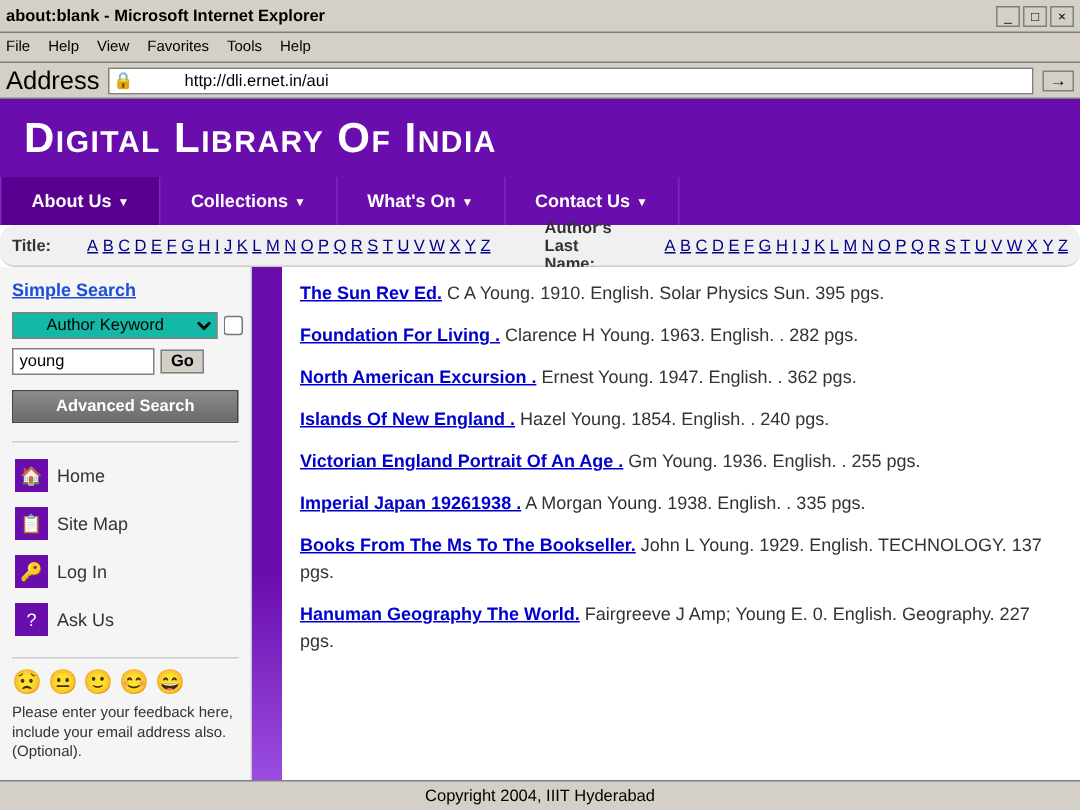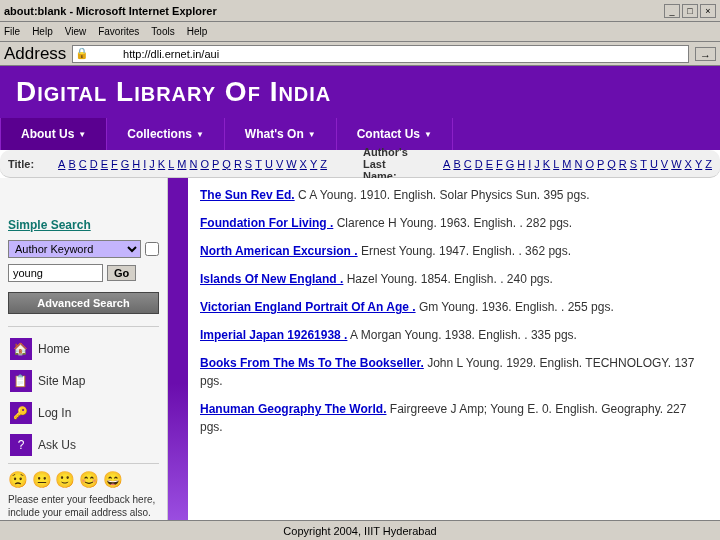--- a/index.html
+++ b/index.html
@@ -119,35 +119,34 @@
       width: 168px;
       min-width: 168px;
       background: #f5f5f5;
       border-right: 1px solid #ccc;
       padding: 8px;
       display: flex;
       flex-direction: column;
       gap: 4px;
     }
     .simple-search-link {
-      color: #0f766e;
+      color: #1d4ed8;
       text-decoration: underline;
       cursor: pointer;
       font-size: 12px;
       font-weight: bold;
       margin-bottom: 4px;
-      margin-top: 32px;
     }
     .search-label { font-size: 11px; color: #333; margin-bottom: 2px; }
     .search-row { display: flex; align-items: center; gap: 4px; margin-bottom: 2px; }
     .keyword-select {
       font-size: 11px;
       border: 1px solid #808080;
-      background: #c4b5fd;
-      padding: 1px 2px;
+      background: #14b8a6;
+      padding: 1px 18px;
       flex: 1;
     }
     .checkbox { width: 14px; height: 14px; }
     .search-input {
       font-size: 11px;
       border: 1px solid #808080;
       padding: 2px 4px;
       width: 95px;
     }
     .go-btn {

